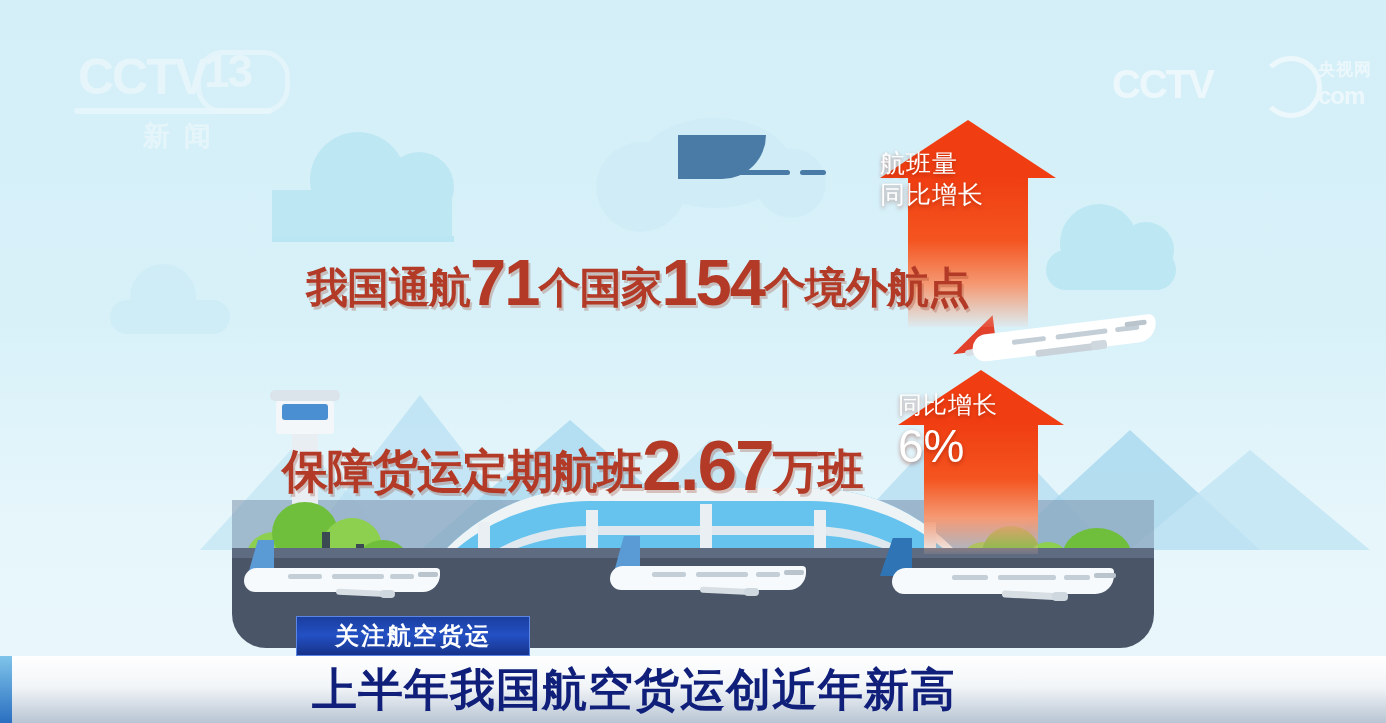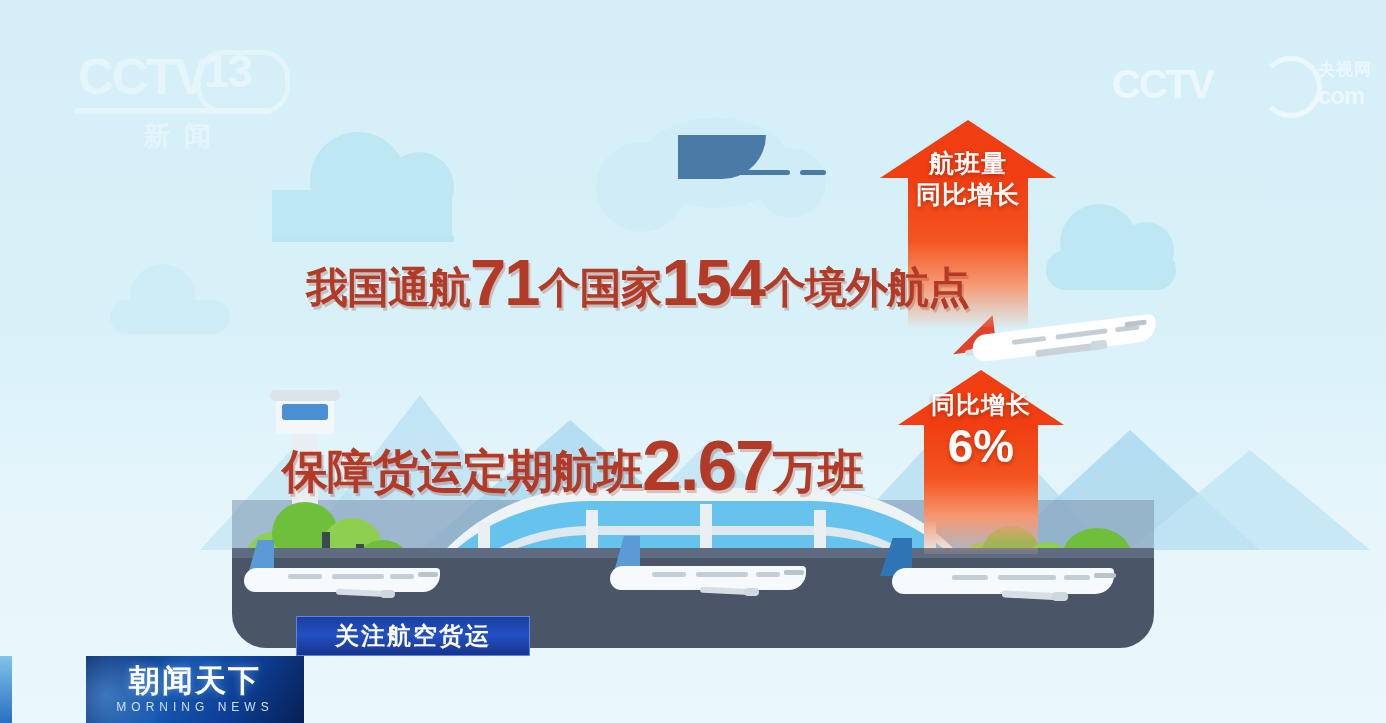--- a/index.html
+++ b/index.html
@@ -122,22 +122,22 @@
   
   .arrow{position:absolute;}
   .arrow .shaft{
     position:absolute;left:50%;transform:translateX(-50%);
     background:linear-gradient(180deg,#f03e12 0%,#f4541f 42%,#f59a74 72%,rgba(245,200,180,.12) 100%);
   }
   .arrow .head{
     position:absolute;left:50%;transform:translateX(-50%);
     width:0;height:0;border-style:solid;border-color:transparent;
   }
-  .arrow .txt{position:absolute;left:0;right:0;text-align:center;color:#fff;
-              font-weight:700;line-height:1.06;
+  .arrow .txt{position:absolute;left:0;right:0;color:#fff;
+              font-weight:400;line-height:1.06;
               text-shadow:0 2px 4px rgba(120,20,0,.45);}
 
   .arrow-1{left:880px;top:120px;width:176px;height:200px;}
   .arrow-1 .head{top:0;border-width:0 88px 58px 88px;border-bottom-color:#f03e12;}
   .arrow-1 .shaft{top:57px;width:120px;height:150px;}
   .arrow-1 .l1{top:30px;font-size:25px;letter-spacing:1px;}
   .arrow-1 .l2{top:61px;font-size:25px;letter-spacing:1px;}
   .arrow-1 .big{top:92px;font-size:45px;letter-spacing:0px;}
   .arrow-1 .big .unit{font-size:26px;}
 
@@ -374,27 +374,25 @@
   <div class="banner-dash"></div>
 
   <div class="hl hl-1"><span>我国通航</span><span class="num">71</span><span>个国家</span><span class="num">154</span><span>个境外航点</span></div>
 
   <div class="hl hl-2"><span>保障货运定期航班</span><span class="num">2.67</span><span>万班</span></div>
 
   <div class="topic">
     <div class="txt">关注航空货运</div>
   </div>
 
+  <div class="strap">
+    <div class="txt">上半年我国航空货运创近年新高</div>
+  </div>
   <div class="strap-edge"></div>
 
-  <div class="prog">
-    <div class="sheen"></div>
-    <div class="cn">朝闻天下</div>
-    <div class="en">MORNING NEWS</div>
-  </div>
 
   <div class="logo13">
     <div class="pill"></div>
     <div class="row1">
       <span class="cc">CCTV</span>
       <span class="thirteen">13</span>
     </div>
     <div class="underbar"></div>
     <div class="xinwen">新闻</div>
   </div>

